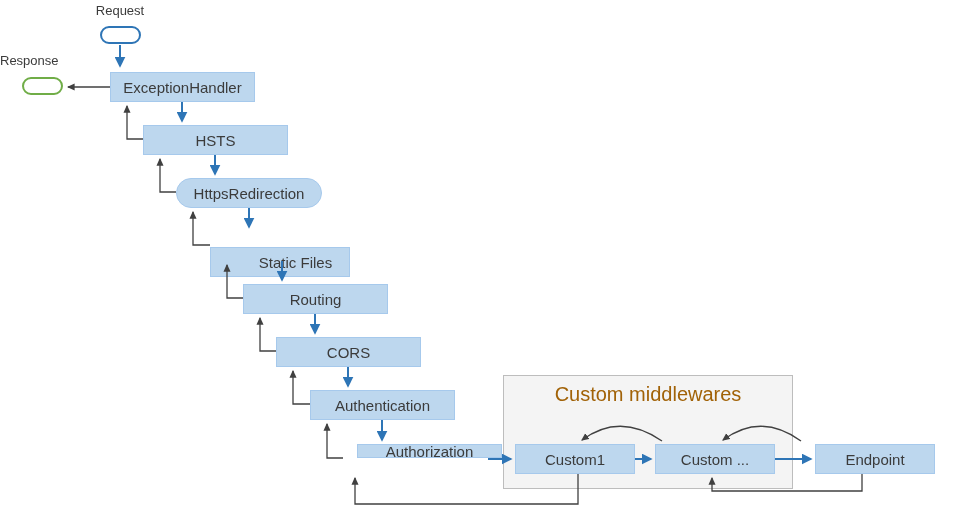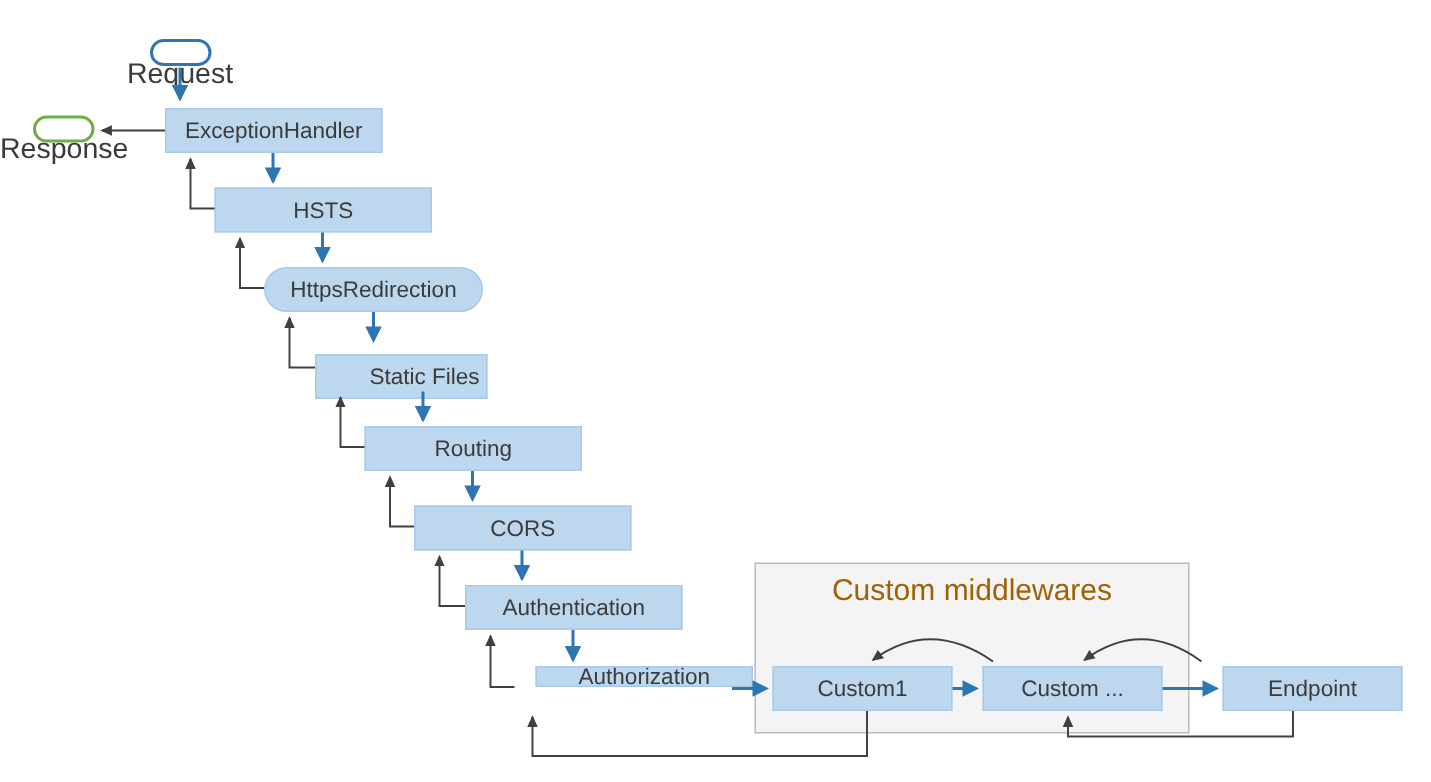--- a/index.html
+++ b/index.html
@@ -12,21 +12,21 @@
     position:absolute; background:var(--box-fill,#BDD7EE);
     border:1px solid var(--box-border,#A6C9EC);
     display:flex; align-items:center; justify-content:center;
     font-size:15px; color:#3b3b3b; white-space:nowrap;
   }
   .pill {
     position:absolute; width:41px; height:18px; border-radius:9px; background:#fff;
   }
   .pill.request  { border:2.5px solid var(--request-accent,#2E75B6); }
   .pill.response { border:2.5px solid var(--response-accent,#70AD47); }
-  .flow-label { position:absolute; font-size:19px; color:#3b3b3b;margin-top:36px; }
+  .flow-label { position:absolute; font-size:13px; color:#3b3b3b; }
   .group {
     position:absolute; background:var(--group-fill,#F4F4F4);
     border:1px solid var(--group-border,#BDBDBD);
   }
   .group-label { text-align:center; margin-top:7px; font-size:20px; color:#a16207; }
   .overlay { position:absolute; left:0; top:0; width:954px; height:521px; pointer-events:none; }
   .flow { stroke:var(--request-accent,#2E75B6); stroke-width:2; fill:none; }
   .ret  { stroke:var(--return-arrow,#404040); stroke-width:1.3; fill:none; }
   .mflow { fill:var(--request-accent,#2E75B6); }
   .mret  { fill:var(--return-arrow,#404040); }
@@ -42,21 +42,21 @@
 
   <div class="flow-label" style="left:75px; top:3px; width:90px; text-align:center;">Request</div>
   <div class="pill request" style="left:100px; top:26px;"></div>
 
   <div class="flow-label" style="left:0px; top:53px; width:90px; text-align:left;">Response</div>
   <div class="pill response" style="left:22px; top:77px;"></div>
 
   <div class="node" style="left:110px; top:72px; width:145px; height:30px;">ExceptionHandler</div>
   <div class="node" style="left:143px; top:125px; width:145px; height:30px;">HSTS</div>
   <div class="node" style="left:176px; top:178px; width:146px; height:30px;border-radius:15px;">HttpsRedirection</div>
-  <div class="node" style="left:210px; top:236px; width:115px; height:30px;padding-left:31px;">Static Files</div>
+  <div class="node" style="left:210px; top:247px; width:140px; height:30px;padding-left:31px;">Static Files</div>
   <div class="node" style="left:243px; top:284px; width:145px; height:30px;">Routing</div>
   <div class="node" style="left:276px; top:337px; width:145px; height:30px;">CORS</div>
   <div class="node" style="left:310px; top:390px; width:145px; height:30px;">Authentication</div>
   <div class="node" style="left:357px; top:444px; width:145px; height:14px;">Authorization</div>
   <div class="node" style="left:515px; top:444px; width:120px; height:30px;">Custom1</div>
   <div class="node" style="left:655px; top:444px; width:120px; height:30px;">Custom ...</div>
   <div class="node" style="left:815px; top:444px; width:120px; height:30px;">Endpoint</div>
 
   <svg class="overlay" viewBox="0 0 954 521" xmlns="http://www.w3.org/2000/svg">
     <defs>

